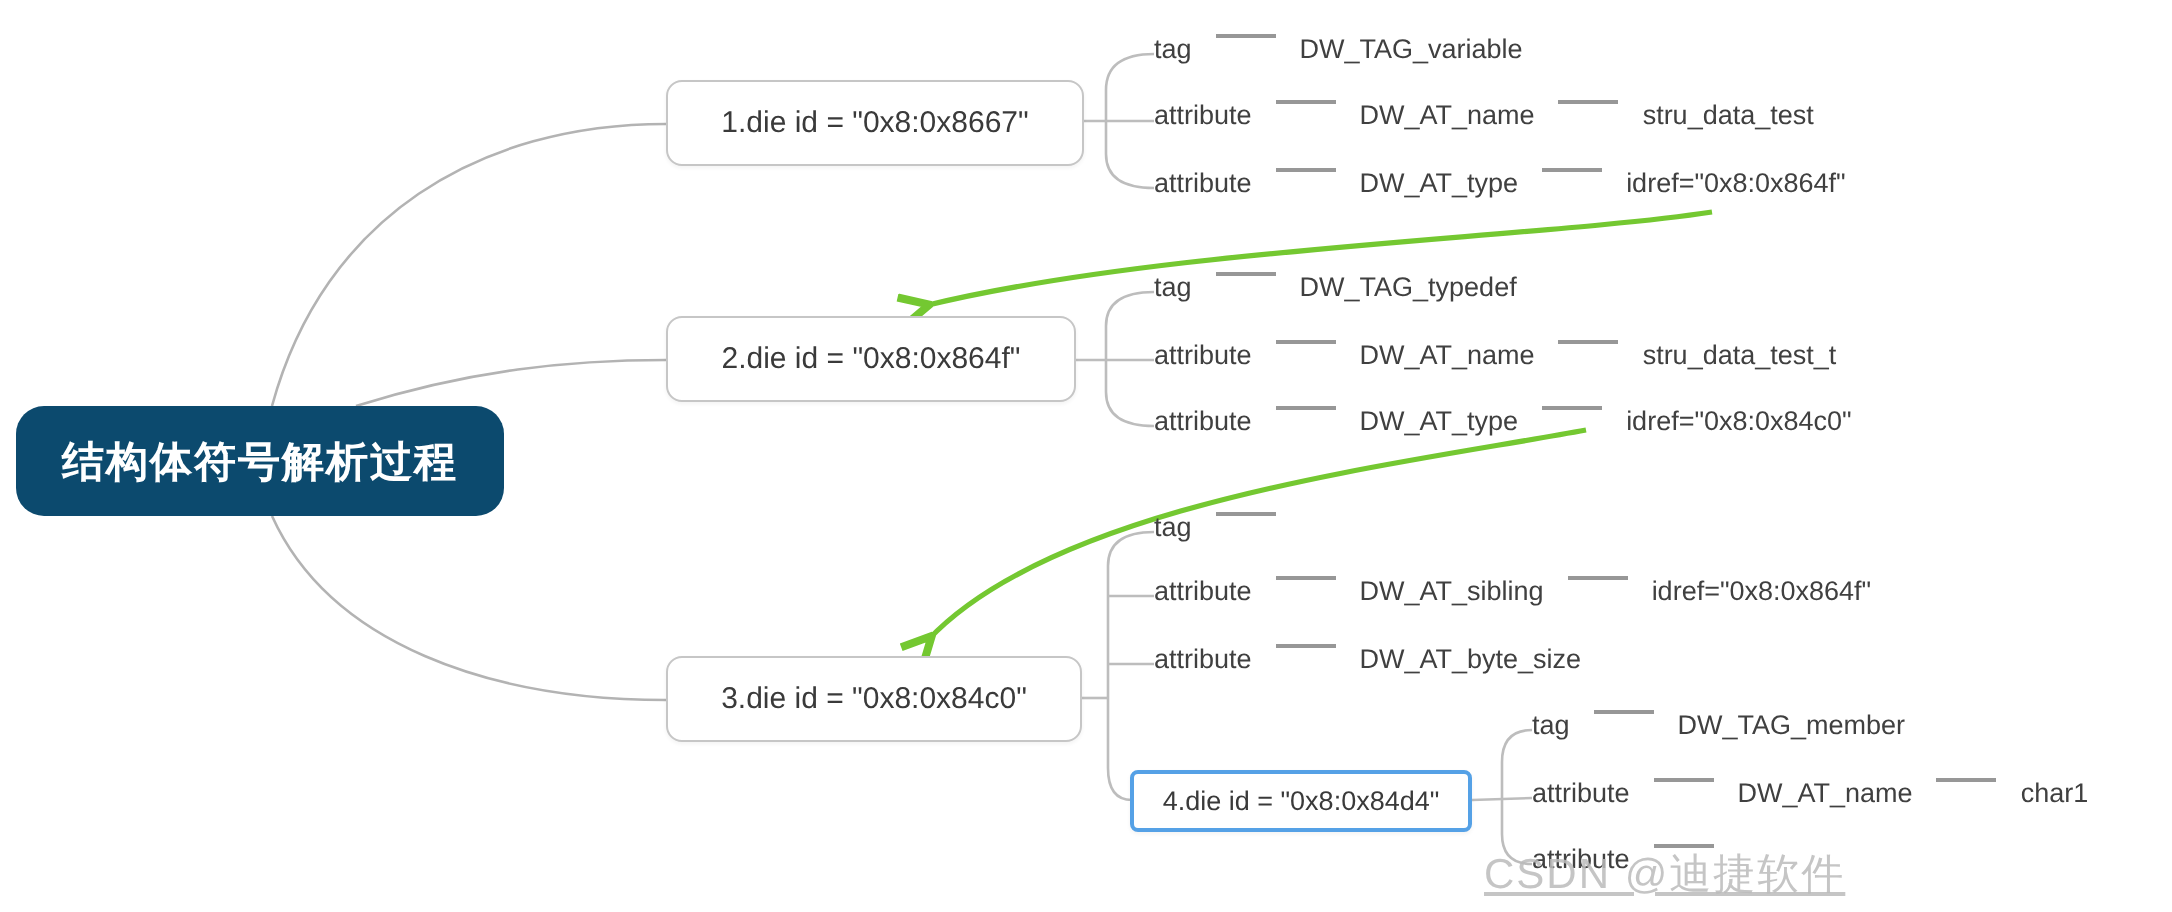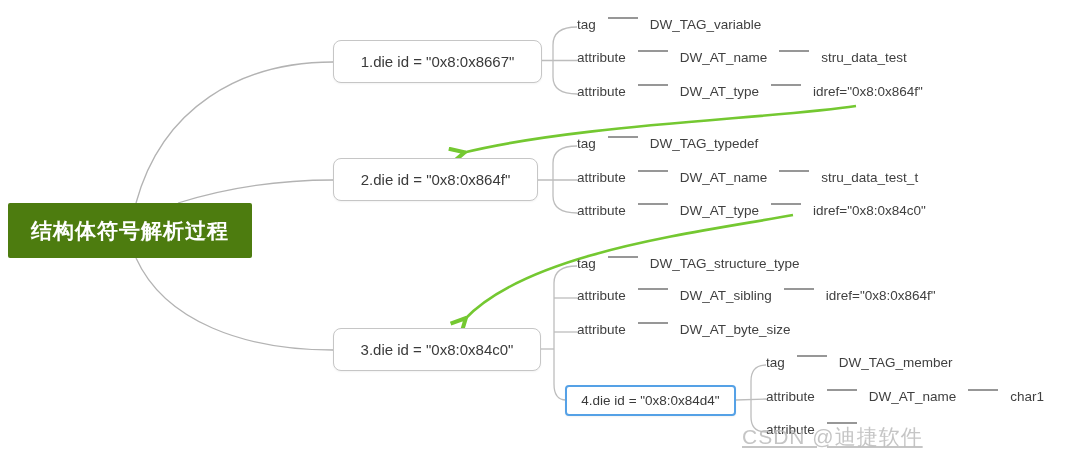--- a/index.html
+++ b/index.html
@@ -18,22 +18,22 @@
     border:1px solid #c6c6c6;
     border-radius:8px;
     font-size:15px;color:#3a3a3a;
     box-shadow:0 1px 2px rgba(0,0,0,0.05);
     z-index:2;white-space:nowrap;
     box-sizing:border-box;
   }
   .root-node{
     position:absolute;
     display:flex;align-items:center;justify-content:center;
-    background:#4d7c0f;
-    border-radius:2px;
+    background:#0c4a6e;
+    border-radius:14px;
     color:#ffffff;font-size:21px;font-weight:600;
     letter-spacing:1px;
     z-index:2;white-space:nowrap;
   }
   .sub-node{
     border:2px solid #55a1e6;
     border-radius:4px;
     font-size:13.5px;
   }
   .row{
@@ -151,21 +151,20 @@
     <span class="lbl">attribute</span>
     <span class="dash"></span>
     <span class="val">DW_AT_type</span>
     <span class="dash"></span>
     <span class="val">idref="0x8:0x84c0"</span>
   </div>
 
   <div class="row" style="left:577px;top:256px">
     <span class="lbl">tag</span>
     <span class="dash"></span>
-    <span class="val">DW_TAG_structure_type</span>
   </div>
   <div class="row" style="left:577px;top:288px">
     <span class="lbl">attribute</span>
     <span class="dash"></span>
     <span class="val">DW_AT_sibling</span>
     <span class="dash"></span>
     <span class="val">idref="0x8:0x864f"</span>
   </div>
   <div class="row" style="left:577px;top:322px">
     <span class="lbl">attribute</span>

